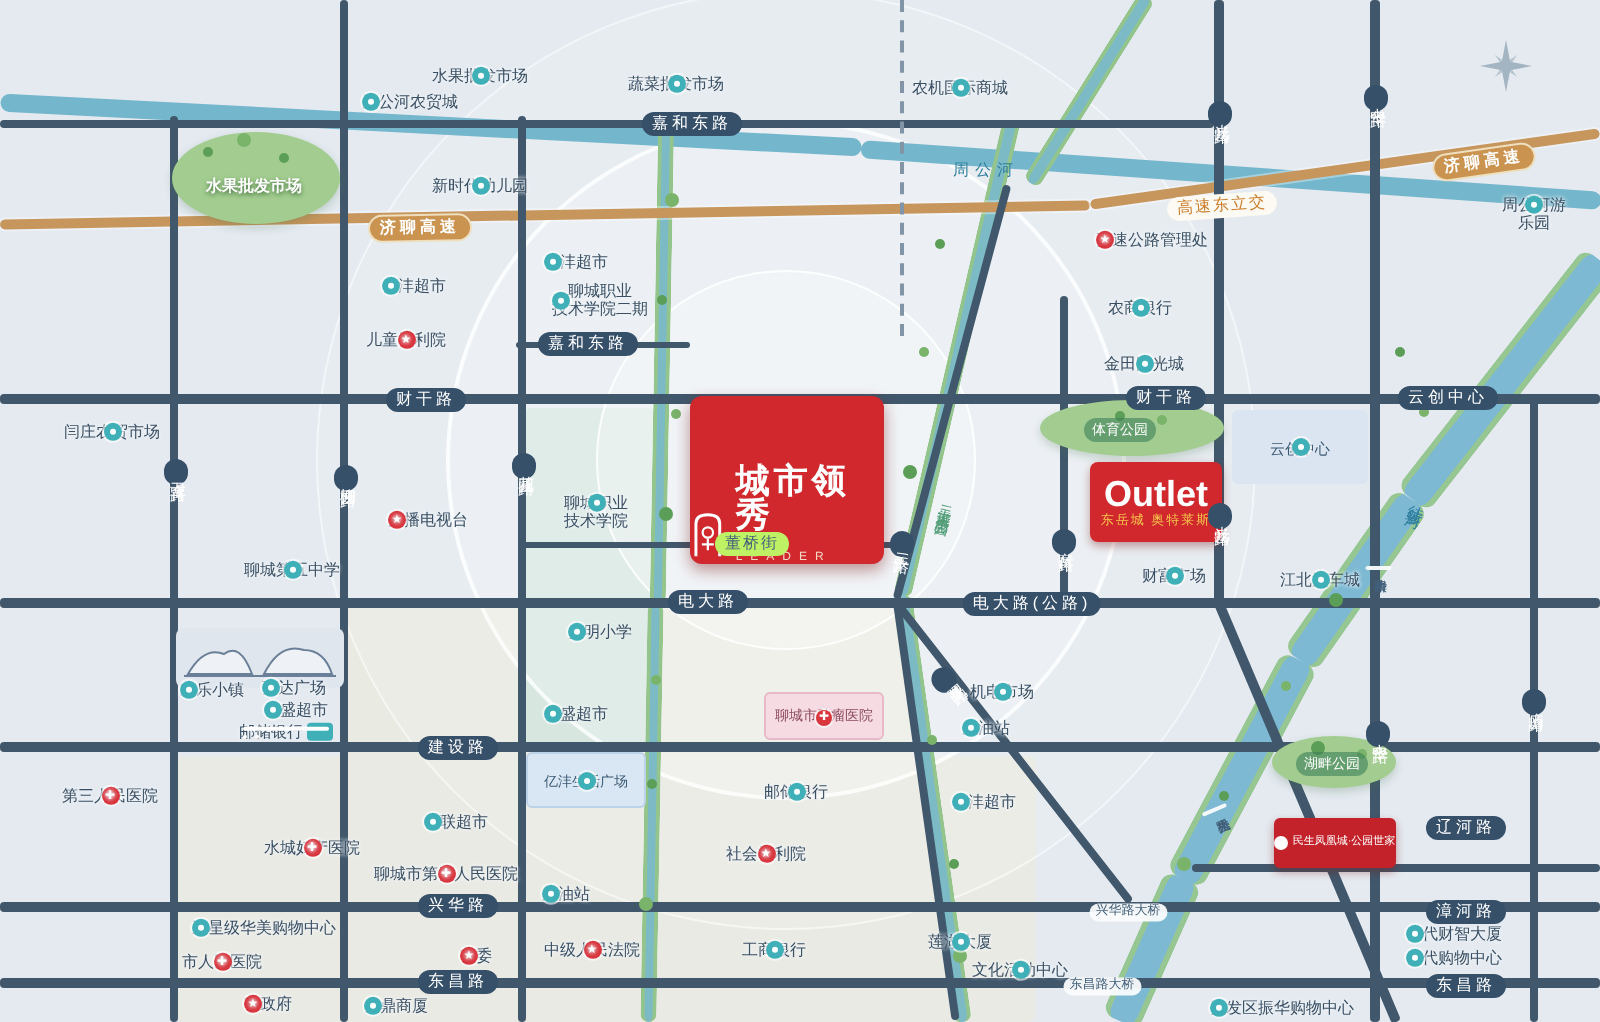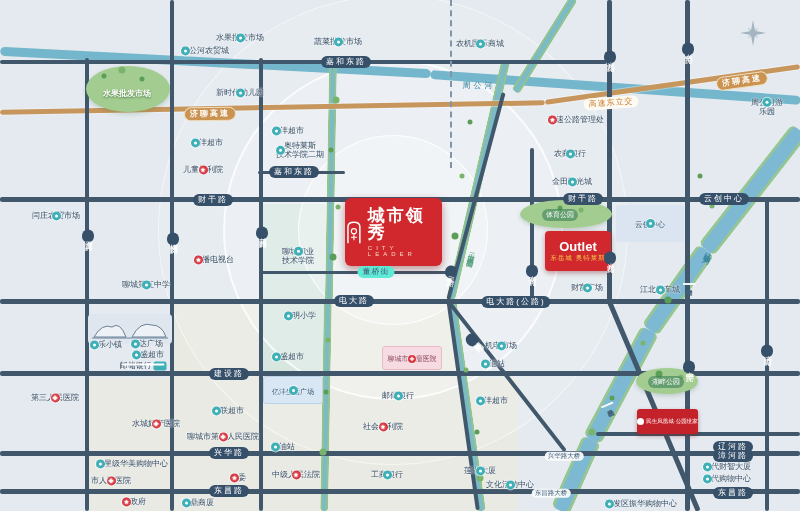--- a/index.html
+++ b/index.html
@@ -17,21 +17,21 @@
   .park{background:#a3cd90;border-radius:50%;box-shadow:0 2px 4px rgba(70,110,70,.25);}
   .tree{border-radius:50%;}
   .dashed{border-left:2px dashed #8295a6;}
   
   .cap{z-index:12;background:#36506a;color:#fff;font-size:8px;line-height:1;
        padding:2px 5px;border-radius:7px;letter-spacing:2px;white-space:nowrap;}
   .cap-v{writing-mode:vertical-rl;letter-spacing:1px;padding:5px 2px;}
   .cap-hwy{background:#cb9350;border:1px solid #eedfbe;font-weight:bold;}
   .cap-hwyl{background:#fdfaf3;color:#cb7c28;letter-spacing:1px;}
   .cap-br{background:rgba(250,252,253,.95);color:#43607b;font-size:6.5px;letter-spacing:0;border-radius:5px;padding:1px 3px;}
-  .cap-stl{background:#5eead4;color:#44607a;letter-spacing:1px;}
+  .cap-stl{background:#bef264;color:#44607a;letter-spacing:1px;}
   .alab-park{z-index:11;background:rgba(52,122,84,.55);color:#fff;font-size:7px;padding:1px 4px;border-radius:6px;white-space:nowrap;}
   .alab-pname{z-index:11;color:#fff;font-size:8px;font-weight:bold;text-shadow:0 1px 2px rgba(40,90,40,.8);white-space:nowrap;}
   .alab-wh{z-index:11;color:#2f7f9e;font-size:8px;letter-spacing:3px;white-space:nowrap;}
   .alab-wv{z-index:11;color:#2f7f9e;font-size:8px;writing-mode:vertical-rl;letter-spacing:2px;}
   .alab-wvs{z-index:11;color:#3f9468;font-size:7px;writing-mode:vertical-rl;letter-spacing:1px;opacity:.9;}
   .poi{z-index:11;display:flex;align-items:center;gap:2px;white-space:pre-line;
        color:#3a4f63;font-size:8px;line-height:1.15;text-align:center;
        text-shadow:0 0 2px #eef3f7,0 0 2px #eef3f7;}
   .poi.col{flex-direction:column;gap:1px;}
   .ic{position:static;flex:none;width:9px;height:9px;border-radius:50%;display:flex;align-items:center;justify-content:center;}
@@ -40,21 +40,21 @@
   .ic-red{background:#d8353d;color:#fff;font-size:6px;line-height:1;box-shadow:0 0 0 1px rgba(255,255,255,.6);}
   .ic-bus{width:13px;height:9px;border-radius:2px;background:#3fb0b8;position:relative;}
   .ic-bus::before{content:"";position:absolute;left:2px;top:2px;right:2px;height:2px;background:#fff;border-radius:1px;}
   .ic-bus::after{content:"";position:absolute;left:2px;bottom:1px;width:2px;height:2px;background:#fff;border-radius:50%;box-shadow:6px 0 0 #fff;}
   
   .badge{z-index:10;border-radius:6px;display:flex;align-items:center;justify-content:center;}
   #project-badge{background:#d0282d;box-shadow:0 3px 8px rgba(120,20,20,.45);gap:5px;}
   #project-badge .pname{position:static;color:#fff;font-size:17px;font-weight:bold;letter-spacing:2px;line-height:1;}
   #project-badge .psub{position:static;color:#f2d8c2;font-size:6px;letter-spacing:4px;margin-top:4px;line-height:1;}
   #outlet-badge{background:#d0282d;flex-direction:column;border-radius:4px;box-shadow:0 2px 5px rgba(120,20,20,.4);}
-  #outlet-badge .o1{position:static;color:#fff;font-weight:bold;font-size:13px;line-height:1;}
+  #outlet-badge .o1{position:static;color:#fff;font-weight:bold;font-size:18px;line-height:1;}
   #outlet-badge .o2{position:static;color:#f7c64d;font-size:6.5px;margin-top:2px;letter-spacing:1px;line-height:1;}
   #minsheng-banner{background:#c4222a;border-radius:3px;gap:2px;box-shadow:0 2px 4px rgba(120,20,20,.4);}
   #minsheng-banner .mico{position:static;width:7px;height:7px;border-radius:50%;background:#fff;flex:none;}
   #minsheng-banner .mtxt{position:static;color:#fff;font-size:5.5px;white-space:nowrap;line-height:1;}
   #tumor-box{background:#f6dbe3;border:1px solid #e8b9c8;border-radius:3px;flex-direction:column;}
   #tumor-box .ttxt{position:static;color:#8d4a5e;font-size:7px;line-height:1;}
   #tumor-box .ic{margin-top:2px;}
   #yifeng-box{background:#d9e7f4;border:1px solid #bcd2e6;border-radius:3px;flex-direction:column;}
   #yifeng-box .ytxt{position:static;color:#3c5a74;font-size:7px;line-height:1;margin-top:2px;}
   #yunchuang-box{background:#dbe5f1;border-radius:3px;flex-direction:column;}
@@ -124,21 +124,21 @@
   </div>
 
   <div id="wanda-illu" style="left:88px;top:314px;width:84px;height:30px;">
     <svg style="position:static" width="76" height="24" viewBox="0 0 76 24">
       <path d="M2 20 Q10 6 20 10 Q28 4 34 20 Z" fill="#eef2f6" stroke="#6b8098" stroke-width="1"></path>
       <path d="M40 20 Q48 4 60 8 Q70 8 74 20 Z" fill="#eef2f6" stroke="#6b8098" stroke-width="1"></path>
       <line x1="0" y1="21" x2="76" y2="21" stroke="#6b8098" stroke-width="1"></line>
     </svg>
   </div>
 
-  <div class="badge" id="project-badge" style="left:345px;top:198px;width:97px;height:68px;">
+  <div class="badge" id="project-badge" style="left:345px;top:198px;width:97px;height:84px;align-items:flex-end;">
     <svg style="position:static" width="20" height="30" viewBox="0 0 24 34">
       <path d="M4 32 V10 Q4 4 12 4 Q20 4 20 10 V32" fill="none" stroke="#fff" stroke-width="2"></path>
       <circle cx="12" cy="16" r="3.5" fill="none" stroke="#fff" stroke-width="1.5"></circle>
       <path d="M12 20 V28 M8 24 H16" stroke="#fff" stroke-width="1.5"></path>
     </svg>
     <div style="position:static;display:flex;flex-direction:column;align-items:center;">
       <span class="pname">城市领秀</span>
       <span class="psub">CITY LEADER</span>
     </div>
   </div>
@@ -184,43 +184,43 @@
     <div class="cap cap-v" style="left: 610px; top: 258px; transform: translate(-50%, -50%);">光岳路</div>
     <div class="cap cap-v" style="left: 688px; top: 49px; transform: translate(-50%, -50%);">中华路</div>
     <div class="cap cap-v" style="left: 689px; top: 367px; transform: translate(-50%, -50%);">中华路</div>
     <div class="cap cap-v" style="left: 767px; top: 351px; transform: translate(-50%, -50%);">庐山路</div>
     <div class="cap cap-v" style="left: 472px; top: 340px; transform: translate(-50%, -50%) rotate(-38deg);">隅化路</div>
     <div class="cap" style="left: 354px; top: 301px; transform: translate(-50%, -50%);">电大路</div>
     <div class="cap" style="left: 516px; top: 302px; transform: translate(-50%, -50%);">电大路(公路)</div>
     <div class="cap cap-stl" style="left: 376px; top: 272px; transform: translate(-50%, -50%);">董桥街</div>
     <div class="cap" style="left: 229px; top: 374px; transform: translate(-50%, -50%);">建设路</div>
     <div class="cap" style="left: 229px; top: 453px; transform: translate(-50%, -50%);">兴华路</div>
-    <div class="cap" style="left: 733px; top: 447px; transform: translate(-50%, -50%); text-align: center;">辽河路</div>
+    <div class="cap" style="left: 733px; top: 414px; transform: translate(-50%, -50%); text-align: center;">辽河路</div>
     <div class="cap" style="left: 733px; top: 456px; transform: translate(-50%, -50%);">漳河路</div>
     <div class="cap" style="left: 229px; top: 491px; transform: translate(-50%, -50%);">东昌路</div>
     <div class="cap" style="left: 733px; top: 493px; transform: translate(-50%, -50%);">东昌路</div>
     <div class="cap cap-br cap-v" style="left: 689px; top: 284px; transform: translate(-50%, -50%);">中华路大桥</div>
     <div class="cap cap-br cap-v" style="left: 607px; top: 405px; transform: translate(-50%, -50%) rotate(-23deg);">光岳路大桥</div>
     <div class="cap cap-br" style="left: 564px; top: 456px; transform: translate(-50%, -50%);">兴华路大桥</div>
     <div class="cap cap-br" style="left: 551px; top: 493px; transform: translate(-50%, -50%);">东昌路大桥</div>
     <div class="alab-pname" style="left: 127px; top: 93px; transform: translate(-50%, -50%);">水果批发市场</div>
     <div class="alab-park" style="left: 560px; top: 215px; transform: translate(-50%, -50%);">体育公园</div>
     <div class="alab-park" style="left: 666px; top: 382px; transform: translate(-50%, -50%);">湖畔公园</div>
-    <div class="alab-wh" style="left: 479px; top: 85px; transform: translate(-50%, -50%);">周公河</div>
+    <div class="alab-wh" style="left: 493px; top: 85px; transform: translate(-50%, -50%);">周公河</div>
     <div class="alab-wv" style="left: 709px; top: 249px; transform: translate(-50%, -50%) rotate(20deg);">徒骇河</div>
     <div class="alab-wvs" style="left: 472px; top: 252px; transform: translate(-50%, -50%) rotate(13deg);">二干渠城市生态公园</div>
     <div class="poi" style="left: 205px; top: 51px; transform: translate(-50%, -50%);"><span class="ic ic-teal"></span><span style="position: static;">周公河农贸城</span></div>
     <div class="poi col" style="left: 240px; top: 38px; transform: translate(-50%, -50%);"><span class="ic ic-teal"></span><span style="position: static;">水果批发市场</span></div>
     <div class="poi col" style="left: 338px; top: 42px; transform: translate(-50%, -50%);"><span class="ic ic-teal"></span><span style="position: static;">蔬菜批发市场</span></div>
     <div class="poi col" style="left: 480px; top: 44px; transform: translate(-50%, -50%);"><span class="ic ic-teal"></span><span style="position: static;">农机国际商城</span></div>
     <div class="poi col" style="left: 240px; top: 93px; transform: translate(-50%, -50%);"><span class="ic ic-teal"></span><span style="position: static;">新时代幼儿园</span></div>
     <div class="poi" style="left: 207px; top: 143px; transform: translate(-50%, -50%);"><span class="ic ic-teal"></span><span style="position: static;">亿沣超市</span></div>
     <div class="poi col" style="left: 203px; top: 170px; transform: translate(-50%, -50%);"><span class="ic ic-red">★</span><span style="position: static;">儿童福利院</span></div>
     <div class="poi" style="left: 288px; top: 131px; transform: translate(-50%, -50%);"><span class="ic ic-teal"></span><span style="position: static;">亿沣超市</span></div>
-    <div class="poi" style="left: 300px; top: 150px; transform: translate(-50%, -50%);"><span class="ic ic-teal"></span><span style="position: static;">奥特莱斯
+    <div class="poi" style="left: 300px; top: 150px; transform: translate(-50%, -50%);"><span class="ic ic-teal"></span><span style="position: static;">聊城职业
 技术学院二期</span></div>
     <div class="poi col" style="left: 56px; top: 216px; transform: translate(-50%, -50%);"><span class="ic ic-teal"></span><span style="position: static;">闫庄农贸市场</span></div>
     <div class="poi" style="left: 576px; top: 120px; transform: translate(-50%, -50%);"><span style="position: static;">高速公路管理处</span><span class="ic ic-red">★</span></div>
     <div class="poi col" style="left: 570px; top: 154px; transform: translate(-50%, -50%);"><span class="ic ic-teal"></span><span style="position: static;">农商银行</span></div>
     <div class="poi col" style="left: 572px; top: 182px; transform: translate(-50%, -50%);"><span class="ic ic-teal"></span><span style="position: static;">金田阳光城</span></div>
     <div class="poi col" style="left: 767px; top: 107px; transform: translate(-50%, -50%);"><span class="ic ic-teal"></span><span style="position: static;">周公河游乐园</span></div>
     <div class="poi" style="left: 214px; top: 260px; transform: translate(-50%, -50%);"><span class="ic ic-red">★</span><span style="position: static;">广播电视台</span></div>
     <div class="poi col" style="left: 146px; top: 285px; transform: translate(-50%, -50%);"><span class="ic ic-teal"></span><span style="position: static;">聊城第五中学</span></div>
     <div class="poi col" style="left: 298px; top: 256px; transform: translate(-50%, -50%);"><span class="ic ic-teal"></span><span style="position: static;">聊城职业
 技术学院</span></div>

